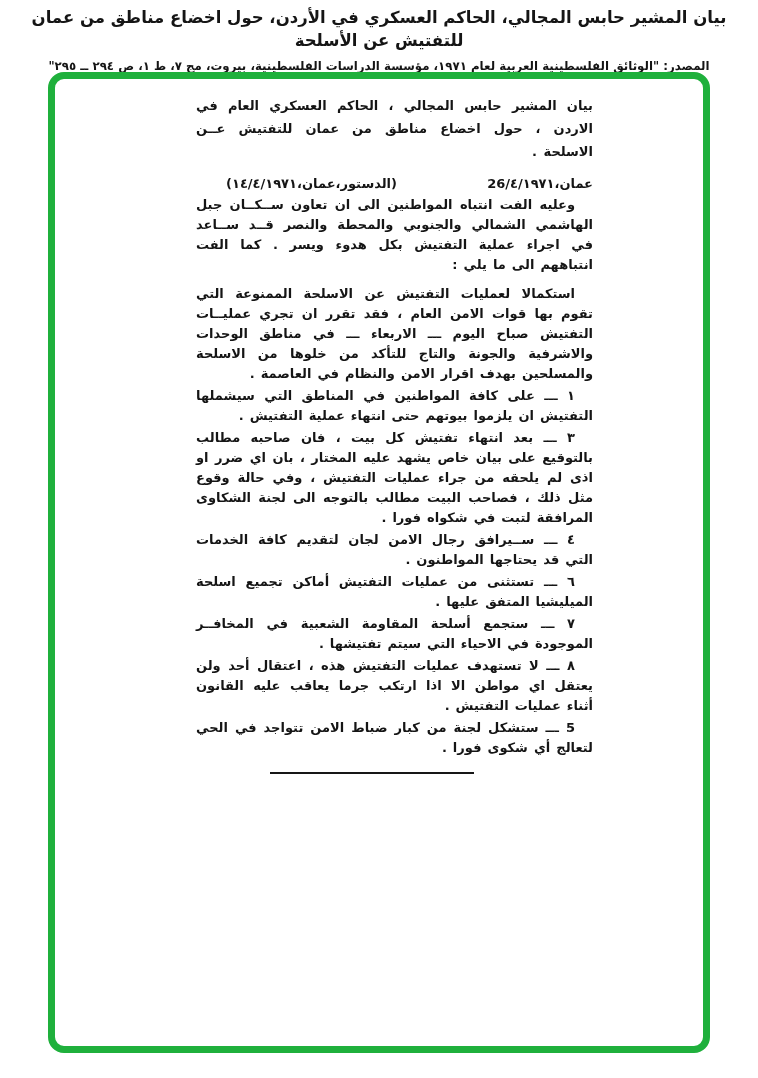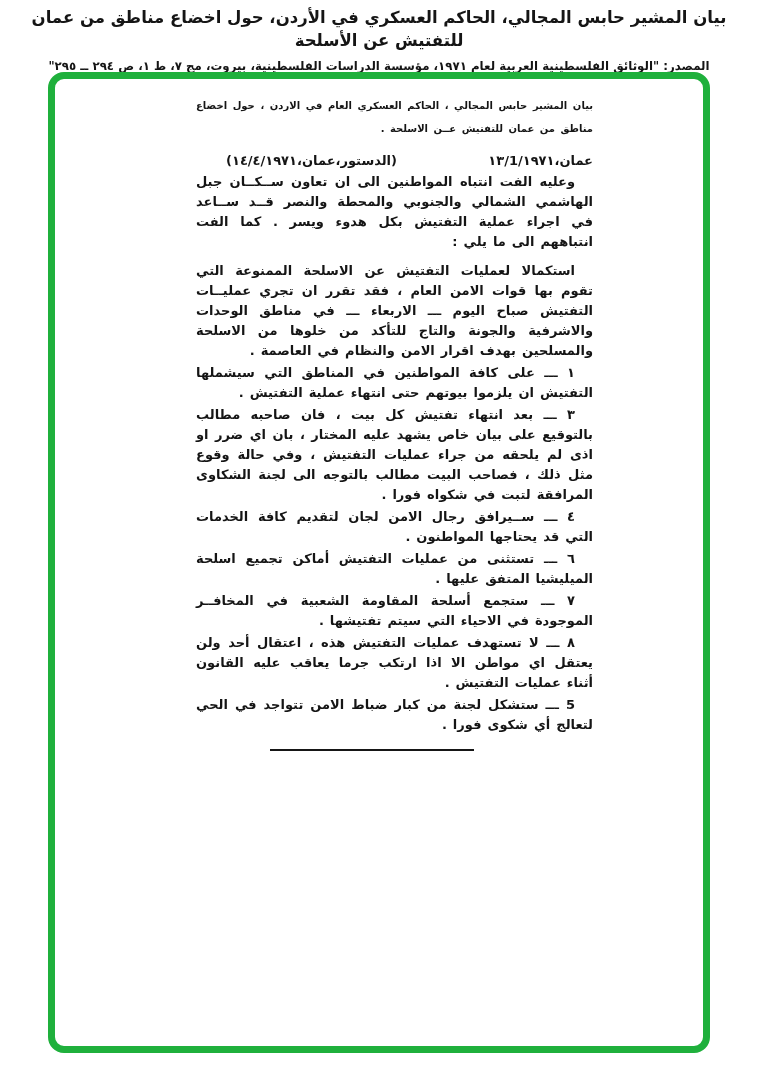--- a/index.html
+++ b/index.html
@@ -30,21 +30,21 @@
     background: #ffffff;
   }
 
   
   .doc {
     position: absolute; left: 196px; top: 94px; width: 397px;
     direction: rtl; font-weight: bold;
   }
   .doc-title {
     margin: 0;
-    font-size: 10px; line-height: 23px;
+    font-size: 13px; line-height: 23px;
     text-align: justify; text-align-last: right;
     word-spacing: 2px;
   }
   .dateline {
     display: flex; justify-content: space-between; align-items: baseline;
     direction: rtl;
     margin-top: 12px; padding-left: 30px;
     font-size: 13px; line-height: 18px;
   }
   .body-text {
@@ -70,21 +70,21 @@
     <div class="caption-line2">المصدر: "الوثائق الفلسطينية العربية لعام ١٩٧١، مؤسسة الدراسات الفلسطينية، بيروت، مج ٧، ط ١، ص ٢٩٤ ــ ٢٩٥"</div>
   </div>
 
   <div class="frame" style="border-color: rgb(31, 176, 60);"></div>
 
   <div class="doc">
 
     <p class="doc-title">بيان المشير حابس المجالي ، الحاكم العسكري العام في الاردن ، حول اخضاع مناطق من عمان للتفتيش عــن الاسلحة .</p>
 
     <div class="dateline">
-      <span>عمان،١٣/1/١٩٧١</span>
+      <span>عمان،26/٤/١٩٧١</span>
       <span>(الدستور،عمان،١٤/٤/١٩٧١)</span>
     </div>
 
     <p class="body-text">وعليه الفت انتباه المواطنين الى ان تعاون ســكــان جبل الهاشمي الشمالي والجنوبي والمحطة والنصر قــد ســاعد في اجراء عملية التفتيش بكل هدوء ويسر . كما الفت انتباههم الى ما يلي :</p>
     <p class="body-text first-par">استكمالا لعمليات التفتيش عن الاسلحة الممنوعة التي تقوم بها قوات الامن العام ، فقد تقرر ان تجري عمليــات التفتيش صباح اليوم ـــ الاربعاء ـــ في مناطق الوحدات والاشرفية والجونة والتاج للتأكد من خلوها من الاسلحة والمسلحين بهدف اقرار الامن والنظام في العاصمة .</p>
 
     <p class="body-text">١ ـــ على كافة المواطنين في المناطق التي سيشملها التفتيش ان يلزموا بيوتهم حتى انتهاء عملية التفتيش .</p>
     <p class="body-text">٣ ـــ بعد انتهاء تفتيش كل بيت ، فان صاحبه مطالب بالتوقيع على بيان خاص يشهد عليه المختار ، بان اي ضرر او اذى لم يلحقه من جراء عمليات التفتيش ، وفي حالة وقوع مثل ذلك ، فصاحب البيت مطالب بالتوجه الى لجنة الشكاوى المرافقة لتبت في شكواه فورا .</p>
     <p class="body-text">٤ ـــ ســيرافق رجال الامن لجان لتقديم كافة الخدمات التي قد يحتاجها المواطنون .</p>
     <p class="body-text">٦ ـــ تستثنى من عمليات التفتيش أماكن تجميع اسلحة الميليشيا المتفق عليها .</p>

